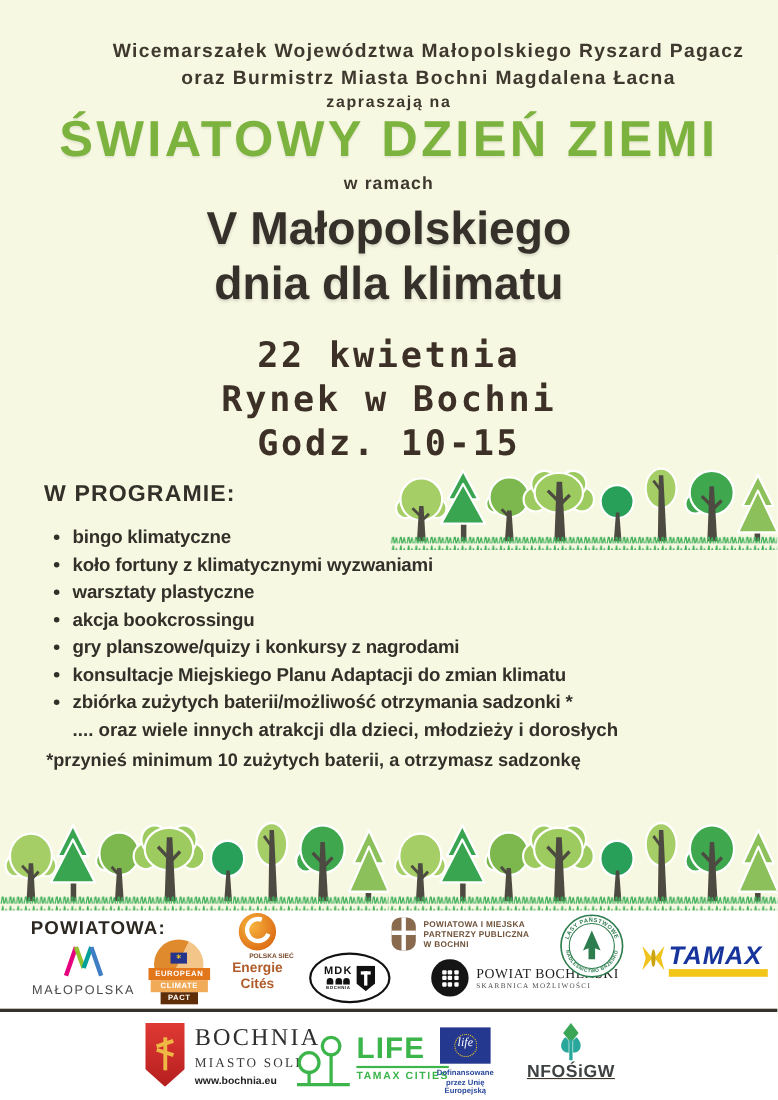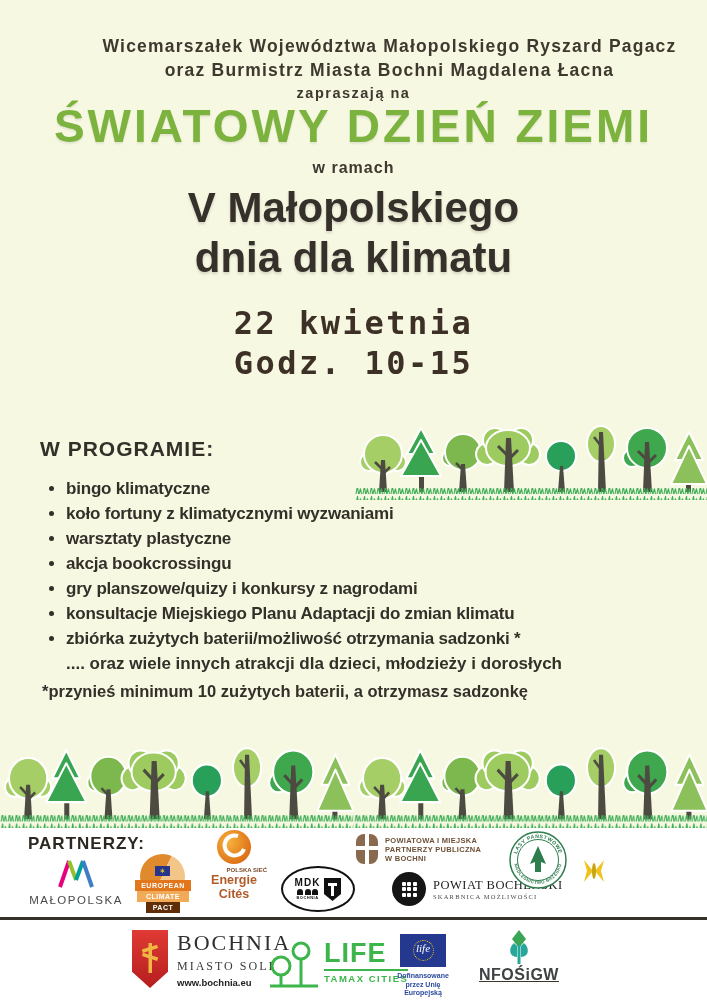--- a/index.html
+++ b/index.html
@@ -158,20 +158,21 @@
 
   <div class="ctr h-line" style="top:36px">Wicemarszałek Województwa Małopolskiego Ryszard Pagacz</div>
   <div class="ctr h-line" style="top:60px">oraz Burmistrz Miasta Bochni Magdalena Łacna</div>
   <div class="ctr h-invite" style="top:85px">zapraszają na</div>
   <div class="ctr main-title" style="top:99px">ŚWIATOWY DZIEŃ ZIEMI</div>
   <div class="ctr frame-label" style="top:159px">w ramach</div>
   <div class="ctr event-title" style="top:183px">V Małopolskiego</div>
   <div class="ctr event-title" style="top:233px">dnia dla klimatu</div>
   <div class="ctr date-block" style="top:303px">
     <div>22 kwietnia</div>
+    <div>Rynek w Bochni</div>
     <div>Godz. 10-15</div>
   </div>
 
   <svg class="trees-top" viewBox="0 0 352 76">
     <use href="#treerow"></use>
   </svg>
 
   <div class="prog-head">W PROGRAMIE:</div>
   <div class="prog">
     <ul>
@@ -190,21 +191,21 @@
   <div class="trees-bottom">
     <svg viewBox="0 0 352 76" preserveAspectRatio="none">
         <use href="#treerow"></use>
       </svg>
     <svg viewBox="0 0 352 76" preserveAspectRatio="none">
         <use href="#treerow"></use>
       </svg>
   </div>
 
   <div class="band band-partners">
-    <div class="partners-head">PARTNERZY:</div>
+    <div class="partners-head">POWIATOWA:</div>
 
     <div class="logo malo">
       <svg width="40" height="30">
         <line x1="4" y1="29" x2="13" y2="3" stroke="#e5007d" stroke-width="4"></line>
         <line x1="13" y1="3" x2="20" y2="22" stroke="#94c12e" stroke-width="4"></line>
         <line x1="20" y1="22" x2="27" y2="3" stroke="#00a19a" stroke-width="4"></line>
         <line x1="27" y1="3" x2="36" y2="29" stroke="#3f7ec4" stroke-width="4"></line>
       </svg>
       <div class="malo-name">MAŁOPOLSKA</div>
     </div>
@@ -299,20 +300,24 @@
         <polygon points="30,16 22,34 27,32 27,42 33,42 33,32 38,34" fill="#2e7d4f"></polygon>
       </svg>
     </div>
 
     <div class="logo tamax">
       <svg width="24" height="30">
         <polygon points="11,15 2,4 5,15 2,26" fill="#f0c21c"></polygon>
         <polygon points="13,15 22,4 19,15 22,26" fill="#f0c21c"></polygon>
         <ellipse cx="12" cy="15" rx="2" ry="8" fill="#caa40f"></ellipse>
       </svg>
+      <div>
+        <div class="tamax-name">TAMAX</div>
+        <div class="tamax-band"></div>
+      </div>
     </div>
   </div>
 
   <div class="divider"></div>
 
   <div class="band band-footer">
 
     <div class="logo boch">
       <div class="boch-shield">
         <svg width="22" height="36">

